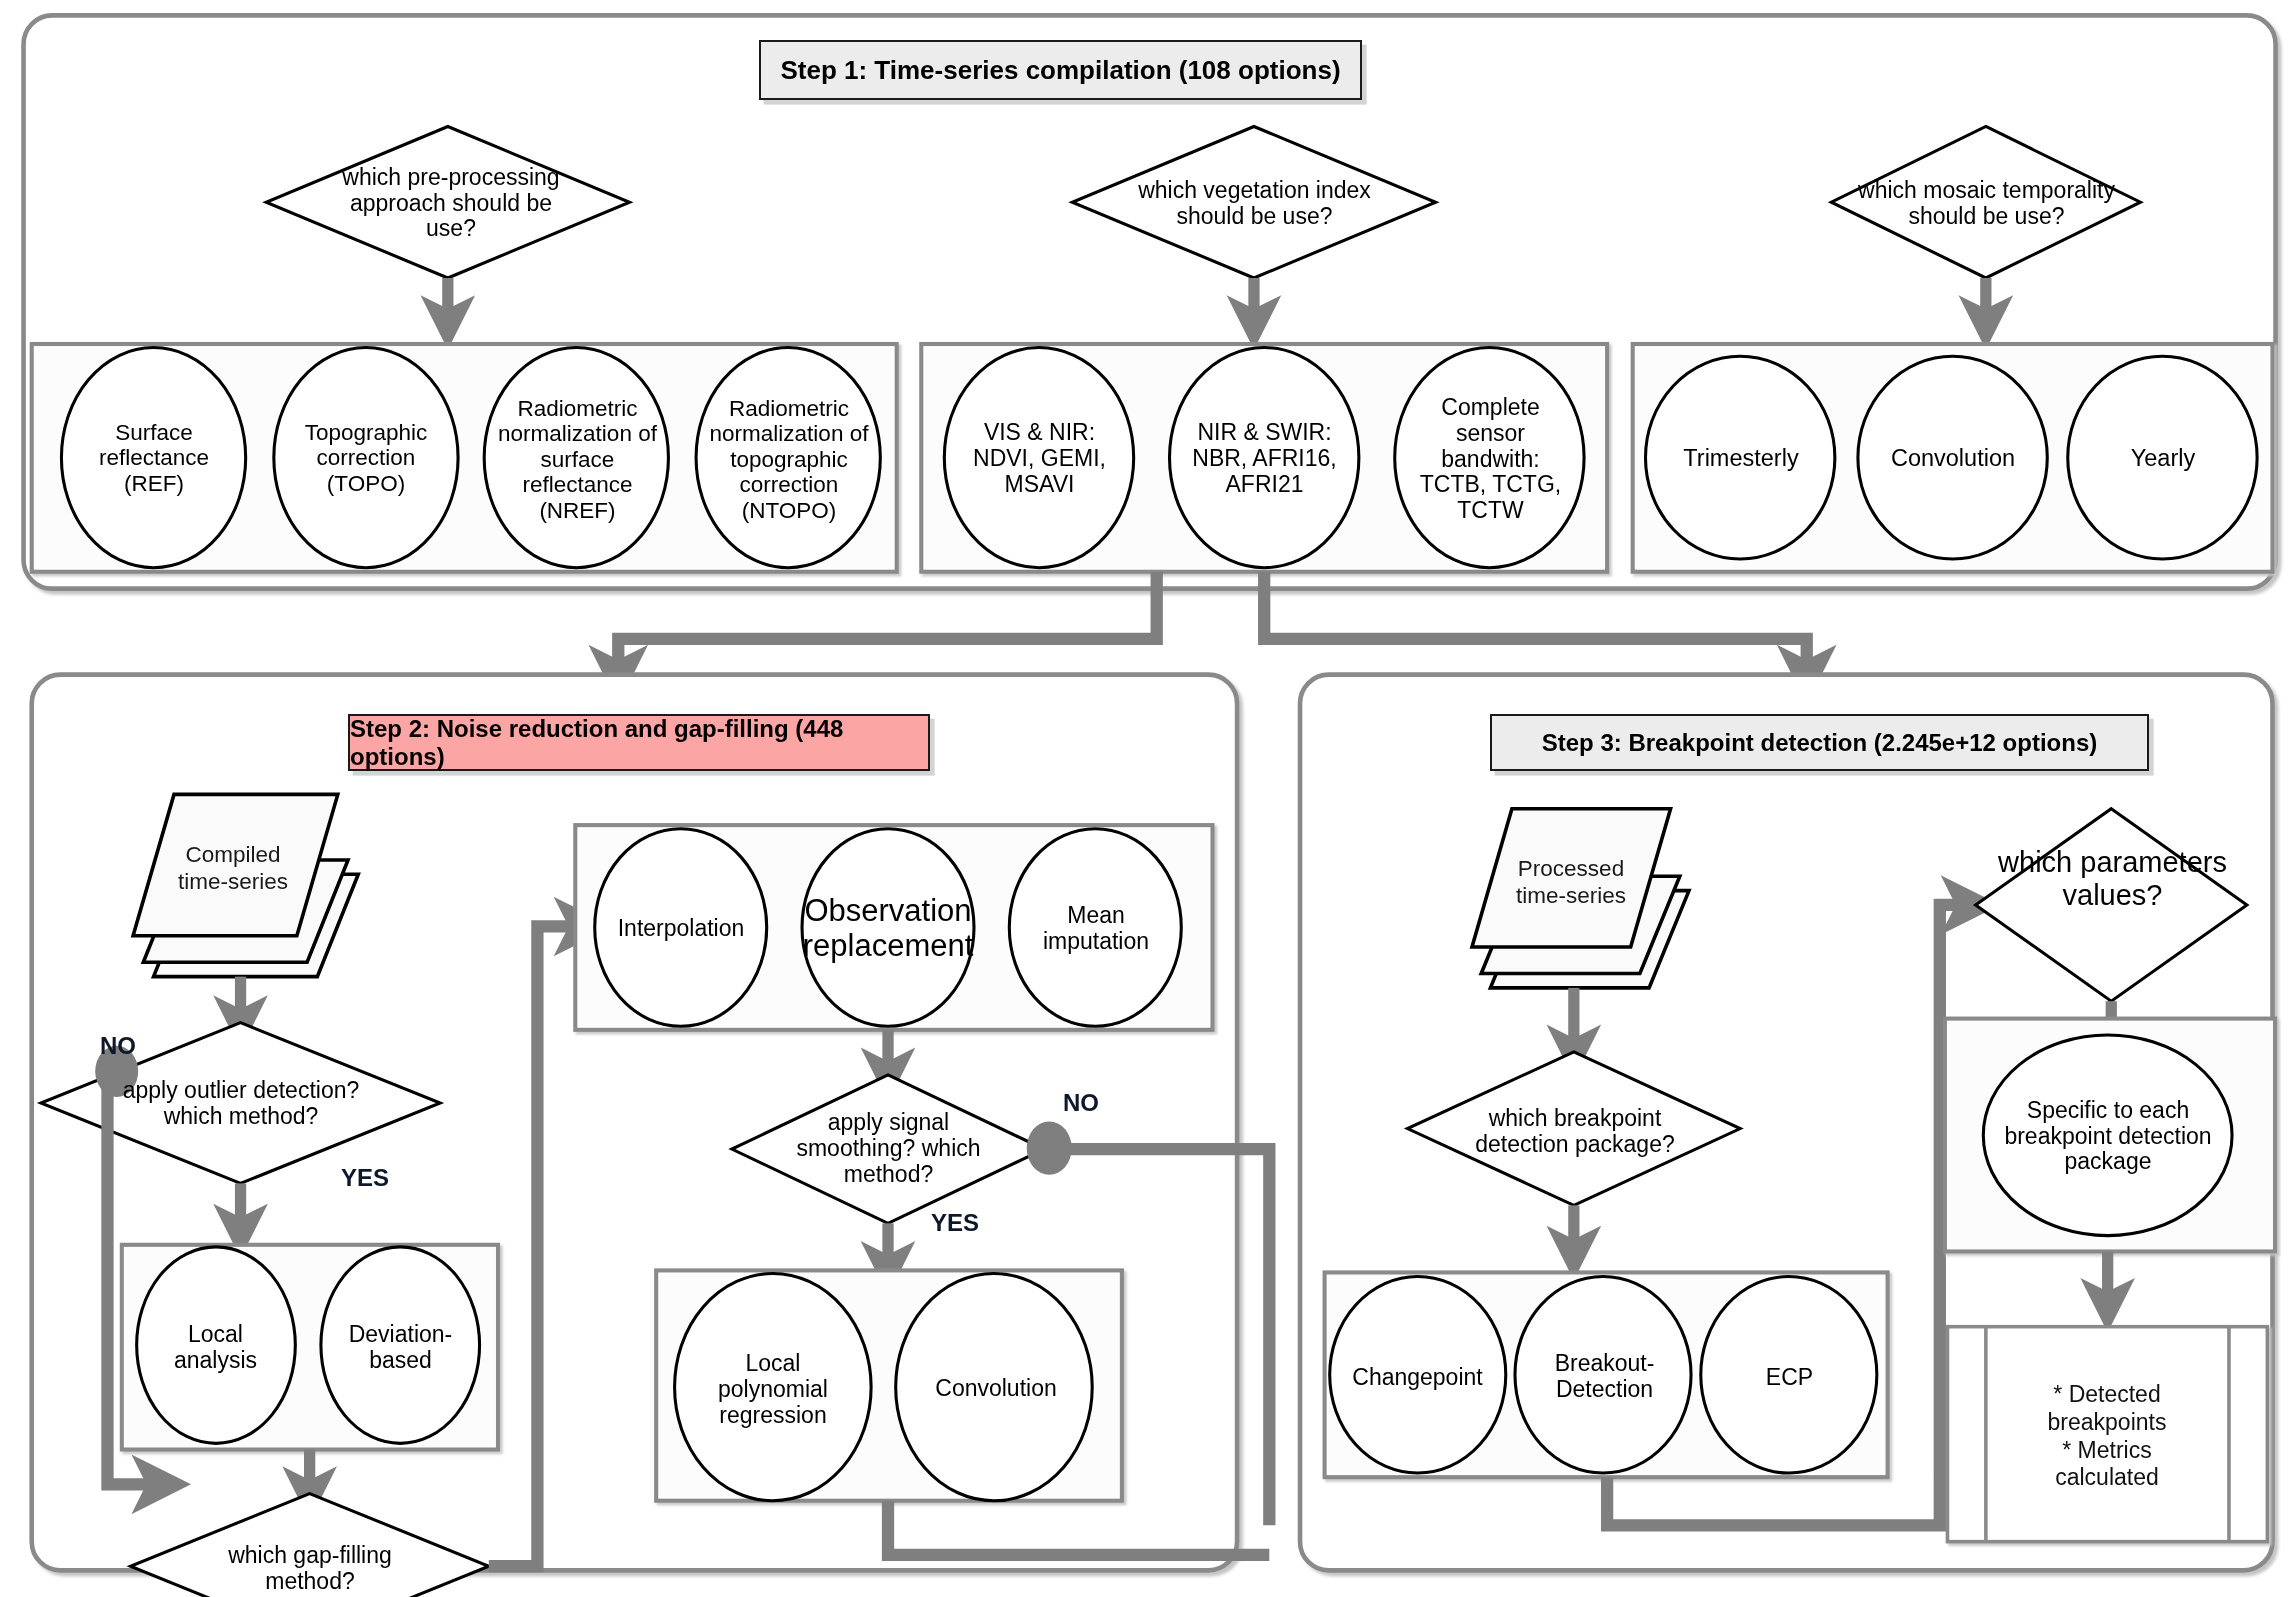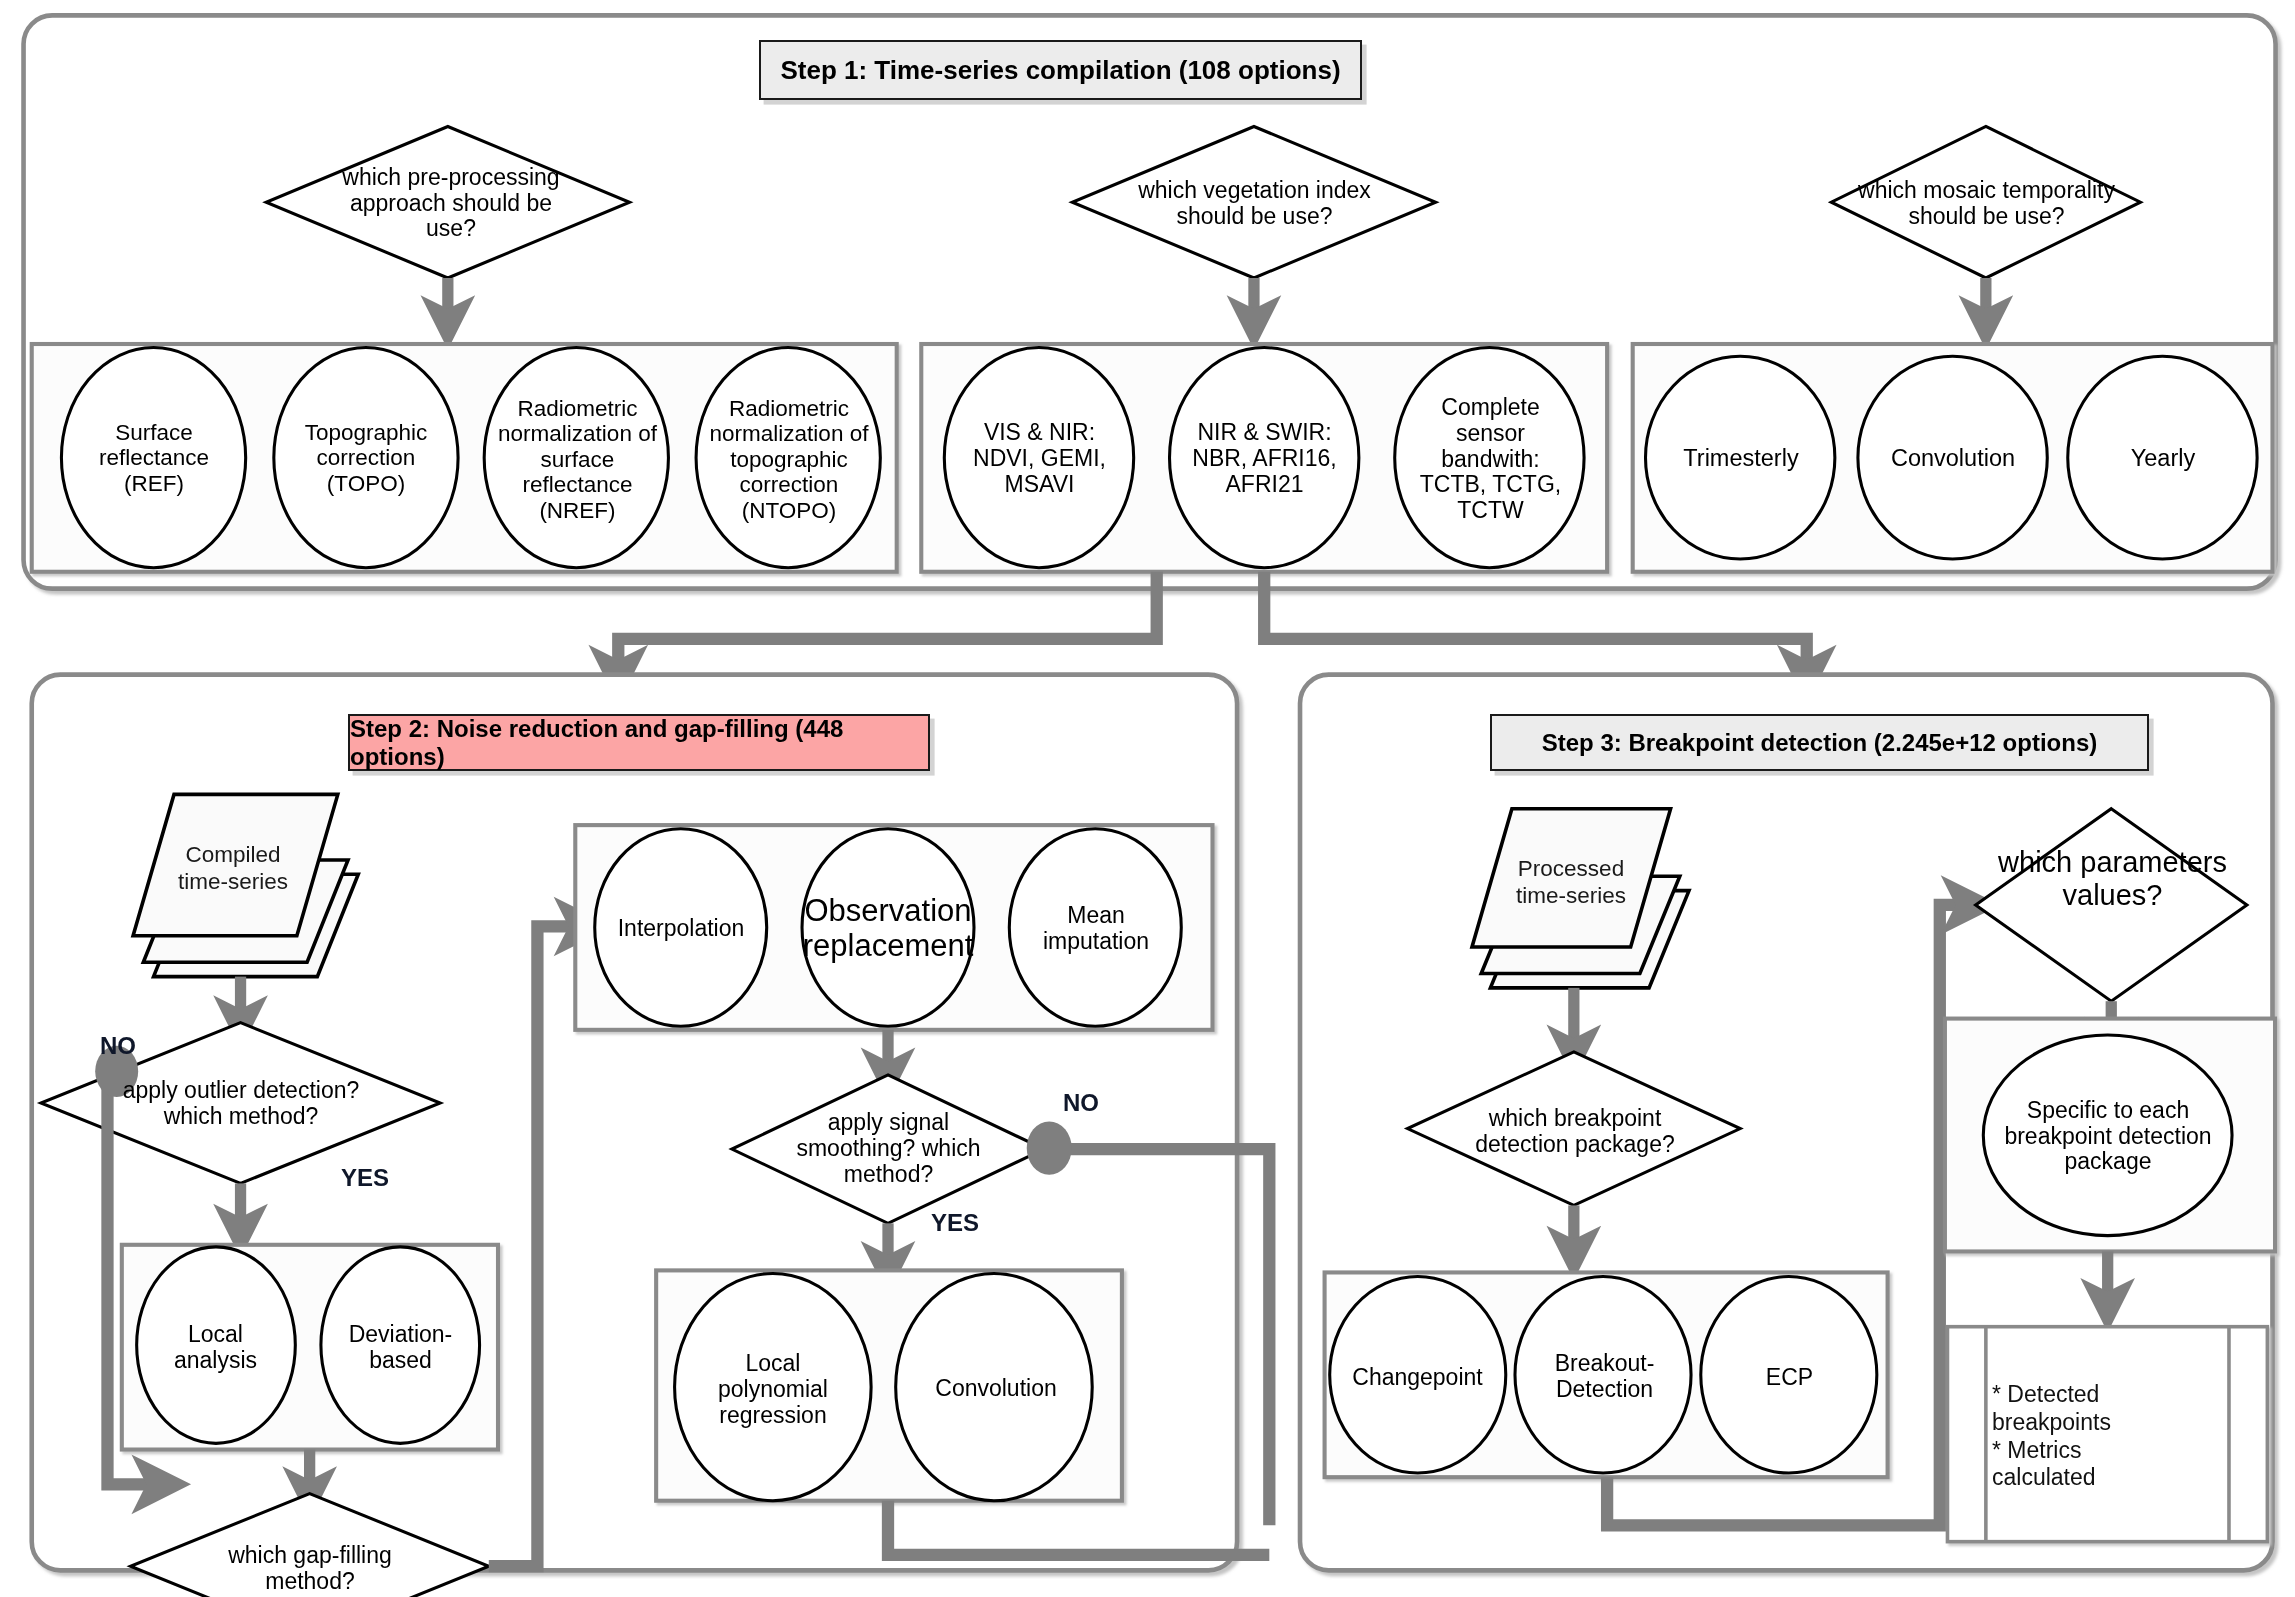--- a/index.html
+++ b/index.html
@@ -8,21 +8,21 @@
   svg.layer{position:absolute;left:0;top:0;width:2295px;height:1597px;}
   .lbl{position:absolute;display:flex;align-items:center;justify-content:center;
        text-align:center;line-height:1.13;color:#000;font-weight:700;
        font-family:"Liberation Sans", sans-serif;pointer-events:none;}
   .lbl.norm{font-weight:400;}
   .steptitle{position:absolute;display:flex;align-items:center;justify-content:center;
        color:#000;font-weight:700;font-family:"Liberation Sans", sans-serif;}
   .docLbl{position:absolute;display:flex;align-items:center;justify-content:center;
        text-align:center;line-height:1.16;color:#1a1a1a;font-weight:400;
        font-family:"Liberation Sans", sans-serif;}
-  .outLbl{position:absolute;display:flex;align-items:flex-start;justify-content:center;
+  .outLbl{position:absolute;display:flex;align-items:center;justify-content:center;
        text-align:center;line-height:1.2;color:#111;font-weight:400;
        font-family:"Liberation Sans", sans-serif;}
   .yn{position:absolute;font-weight:700;color:#0f172a;font-family:"Liberation Sans", sans-serif;}
 </style>
 </head>
 <body>
 
 <div id="stage">
 
   <svg class="layer" viewBox="0 0 4484 3120">

